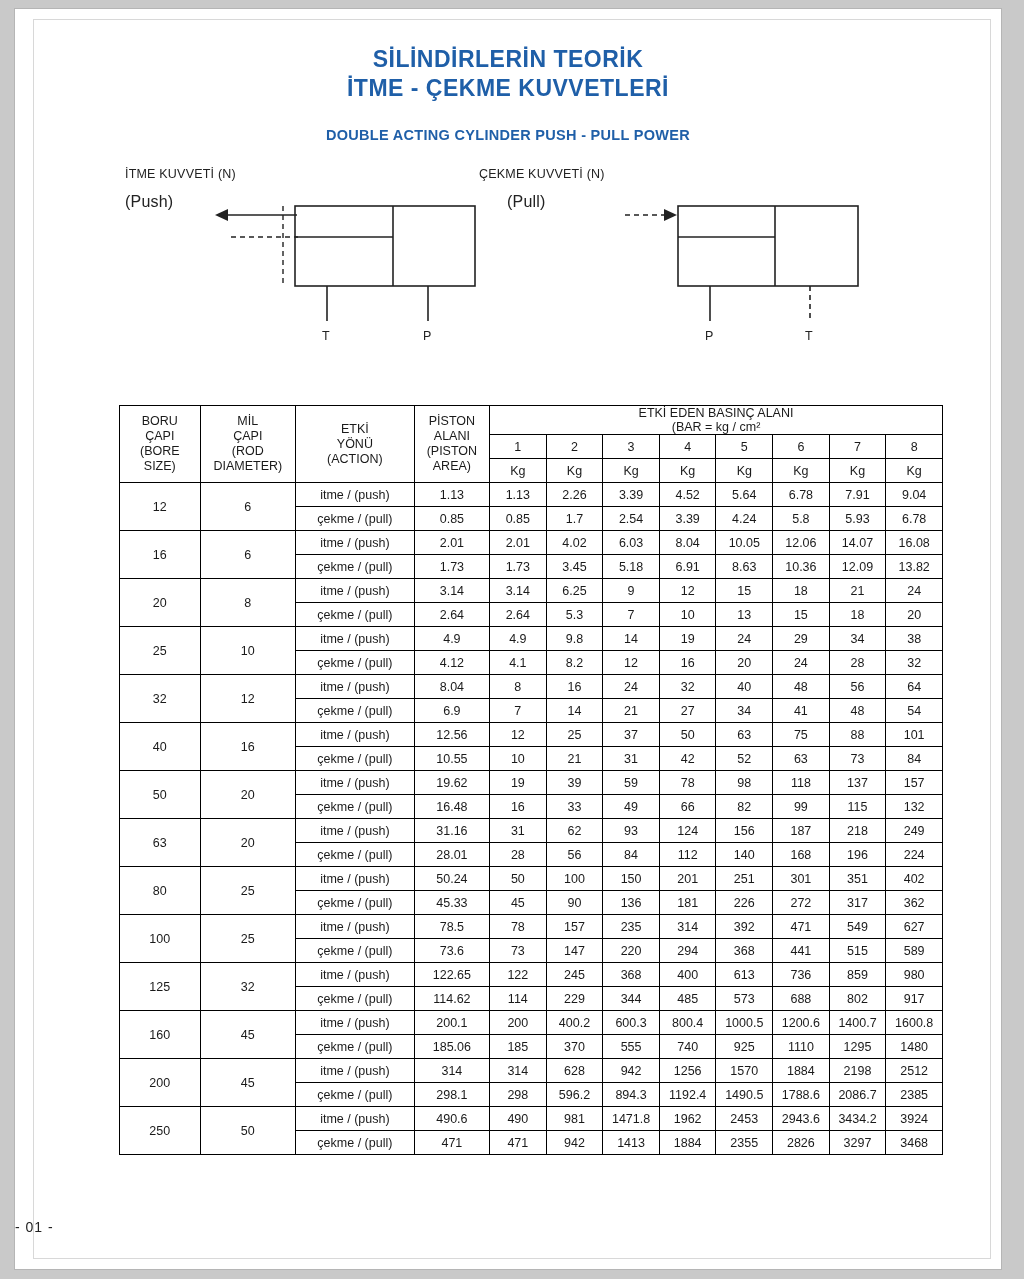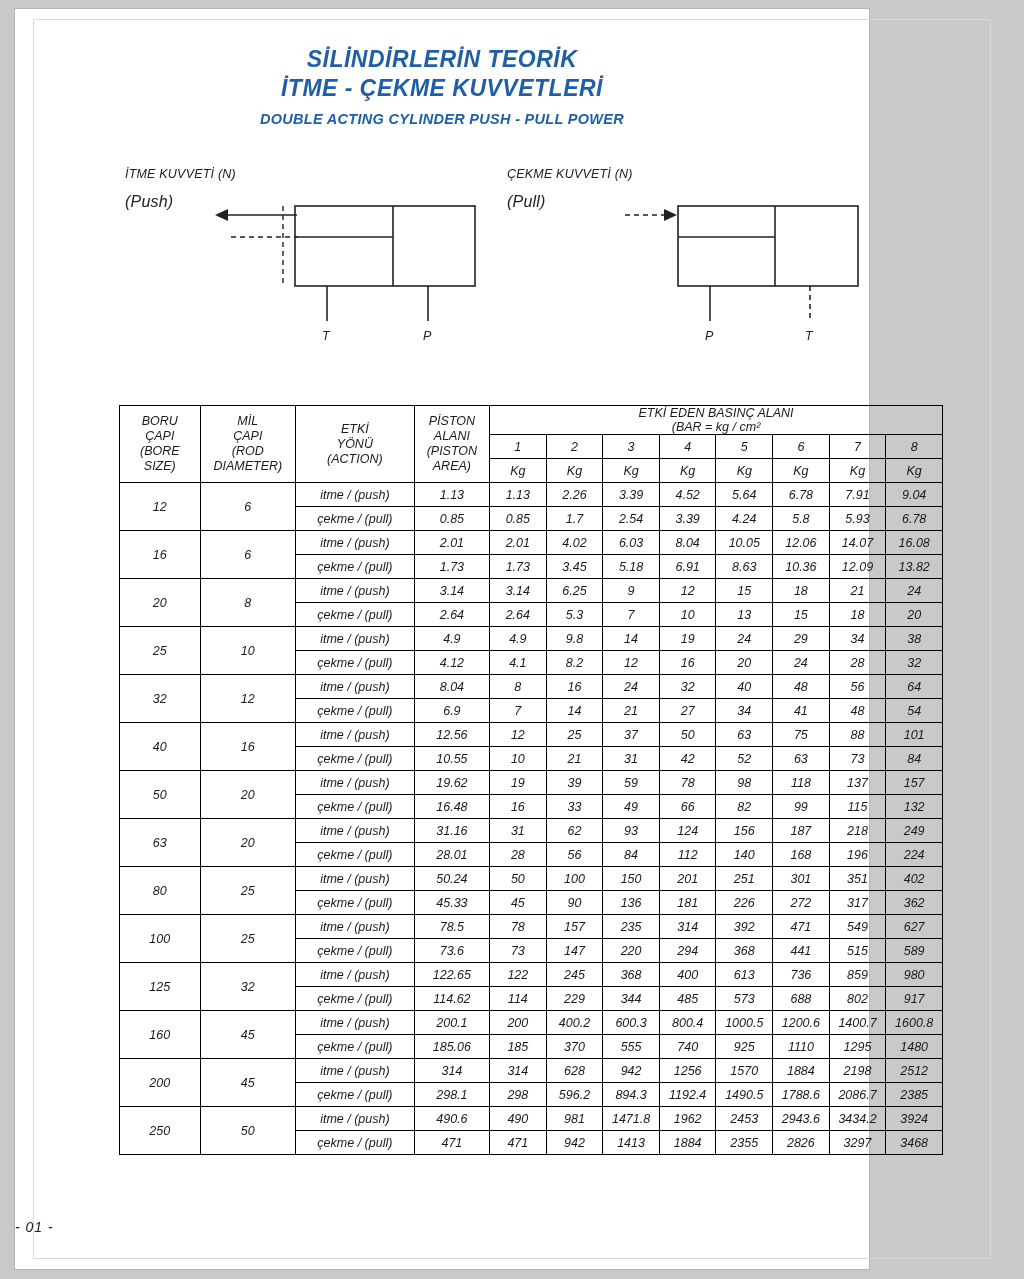--- a/index.html
+++ b/index.html
@@ -10,26 +10,25 @@
   body {
     width: 1024px;
     height: 1279px;
     font-family: "Liberation Sans", sans-serif;
     overflow: hidden;
   }
   .page {
     position: absolute;
     left: 14px;
     top: 8px;
-    width: 856px;
+    width: 988px;
     height: 1262px;
     background: #ffffff;
     border: 1px solid #b5b5b5;
     box-sizing: border-box;
-    font-style: italic;
   }
   .inner-frame {
     position: absolute;
     left: 18px;
     top: 10px;
     width: 958px;
     height: 1240px;
     border: 1px solid #d8d8d8;
     box-sizing: border-box;
   }
@@ -46,21 +45,21 @@
   .title-line1, .title-line2 {
     font-size: 23px;
     font-weight: bold;
     letter-spacing: 0.5px;
     line-height: 29px;
   }
   .title-sub {
     font-size: 14.5px;
     font-weight: bold;
     letter-spacing: 0.3px;
-    margin-top: 8px;
+    margin-top: 24px;
   }
 
   
   .diagram-area {
     position: absolute;
     top: 140px;
     left: 0;
     width: 100%;
     height: 230px;
     text-align: right;
@@ -136,21 +135,21 @@
   <div class="title-block">
     <div class="title-line1">SİLİNDİRLERİN TEORİK</div>
     <div class="title-line2">İTME - ÇEKME KUVVETLERİ</div>
     <div class="title-sub">DOUBLE ACTING CYLINDER PUSH - PULL POWER</div>
   </div>
 
   <div class="diagram-area">
     <div class="diag-label" style="left:110px; top:18px;">İTME KUVVETİ (N)</div>
     <div class="diag-label sub" style="left:110px; top:44px;">(Push)</div>
 
-    <div class="diag-label" style="left:492px; top:18px;">ÇEKME KUVVETİ (N)</div>
+    <div class="diag-label" style="left:464px; top:18px;">ÇEKME KUVVETİ (N)</div>
     <div class="diag-label sub" style="left:492px; top:44px;">(Pull)</div>
 
     <svg class="svg-holder" width="996" height="230">
 
       <rect x="280" y="57" width="180" height="80" fill="none" stroke="#222" stroke-width="1.6"></rect>
 
       <line x1="378" y1="57" x2="378" y2="137" stroke="#222" stroke-width="1.6"></line>
 
       <line x1="280" y1="88" x2="378" y2="88" stroke="#222" stroke-width="1.6"></line>
 

